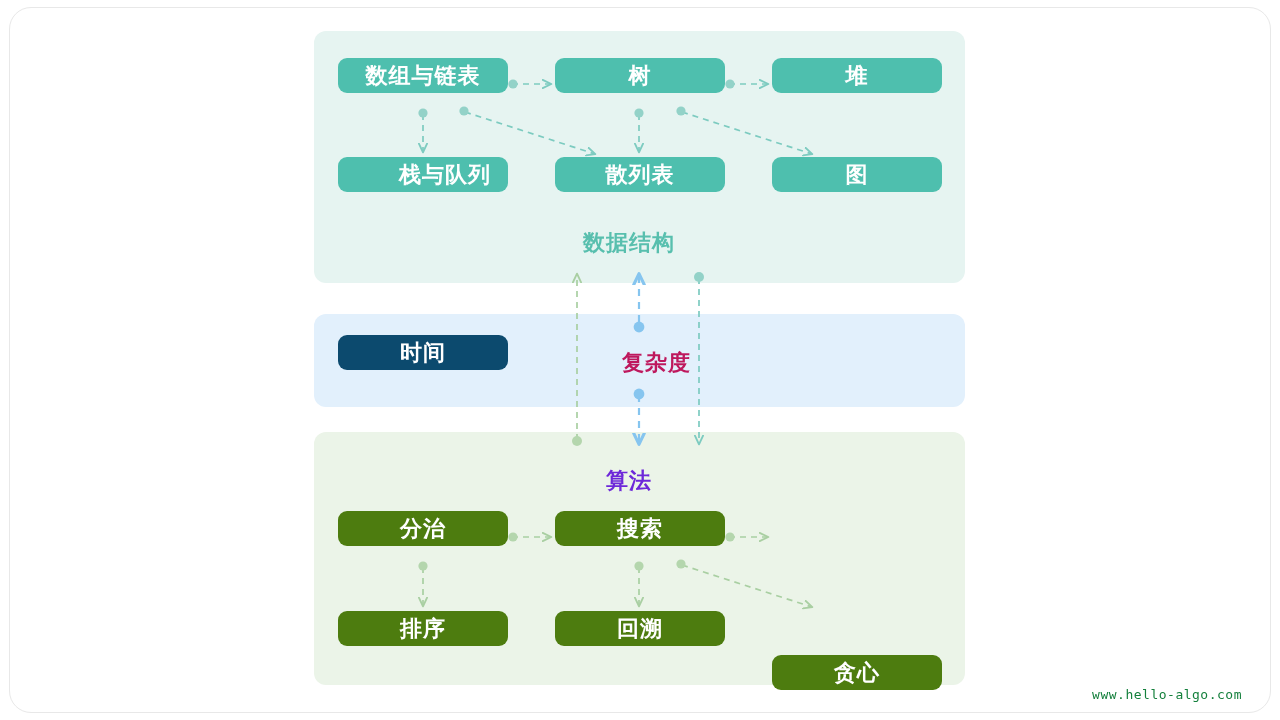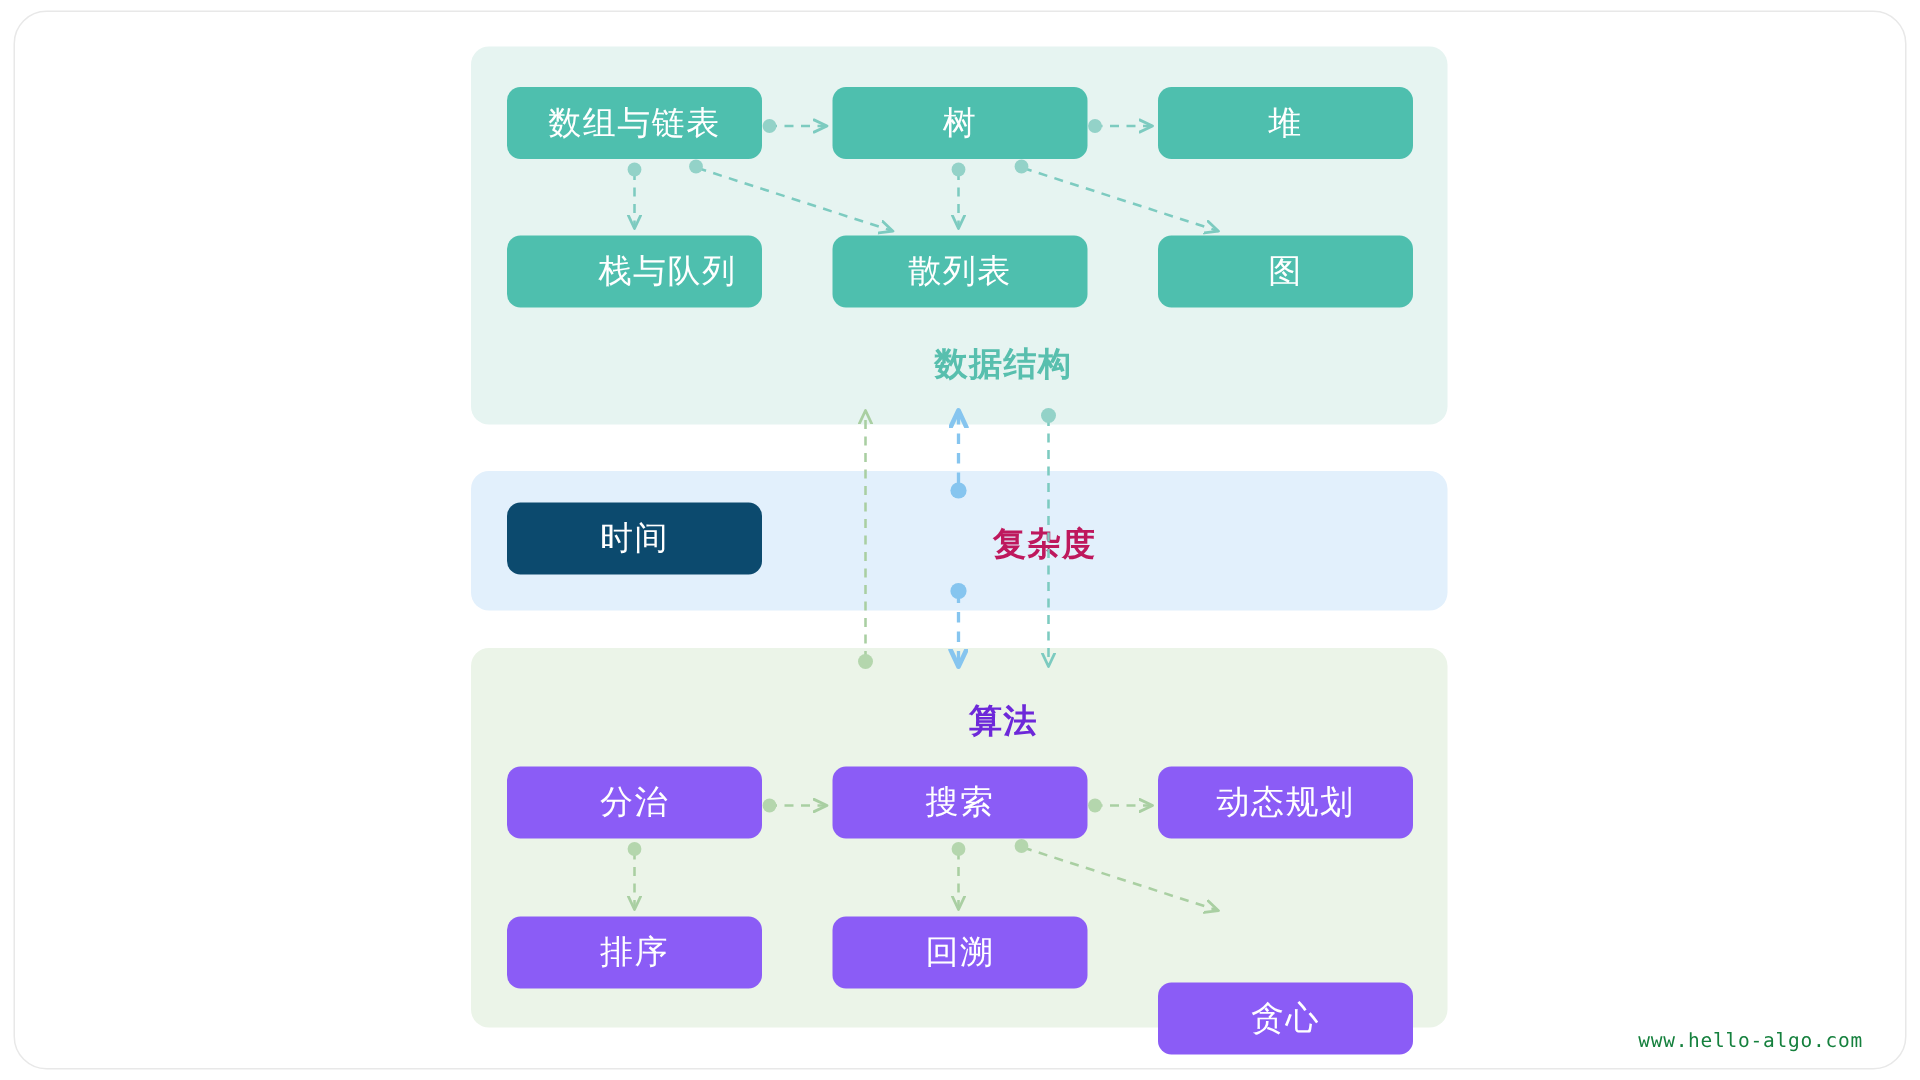--- a/index.html
+++ b/index.html
@@ -52,45 +52,44 @@
   #panel-algo {
     left: 314px; top: 432px;
     width: 651px; height: 253px;
     background: #ebf4e8;
   }
 
   
   .node {
     position: absolute;
     width: 170px;
-    height: 48px;
+    height: 35px;
     border-radius: 9px;
     display: flex;
     align-items: center;
     justify-content: center;
     color: #ffffff;
     font-size: 22px;
-    font-weight: 400;
+    font-weight: 700;
     letter-spacing: 1px;
     box-sizing: border-box;
     user-select: none;
   }
   .node.teal  { background: #4ebfae; }
   .node.blue  { background: #0c4a6e; }
-  .node.green { background: #8b5cf6; }
+  .node.green { background: #4d7c0f; }
 
   
   .section-title {
     position: absolute;
     font-size: 22px;
     font-weight: bold;
     letter-spacing: 1px;
     user-select: none;
     white-space: nowrap;
-    margin-left: 40px;
   }
   #title-ds   { left: 583px; top: 228px; color: #58bfae; }
   #title-cx   { left: 622px; top: 348px; color: #be185d; }
   #title-algo { left: 606px; top: 466px; color: #6d28d9; }
 
   
   #connectors {
     position: absolute;
     left: 0; top: 0;
     width: 1280px;
@@ -150,23 +149,20 @@
 
   <div class="panel" id="panel-algo"></div>
 
   <div class="section-title" id="title-algo">算法</div>
 
   <div class="node green" style="left:338px; top:511px;">
     <span>分治</span>
   </div>
   <div class="node green" style="left:555px; top:511px;">
     <span>搜索</span>
-  </div>
-  <div class="node green" style="left:772px; top:511px;">
-    <span>动态规划</span>
   </div>
   <div class="node green" style="left:338px; top:611px;justify-content:center;">
     <span>排序</span>
   </div>
   <div class="node green" style="left:555px; top:611px;">
     <span>回溯</span>
   </div>
   <div class="node green" style="left:772px; top:611px;margin-top:44px;">
     <span>贪心</span>
   </div>

